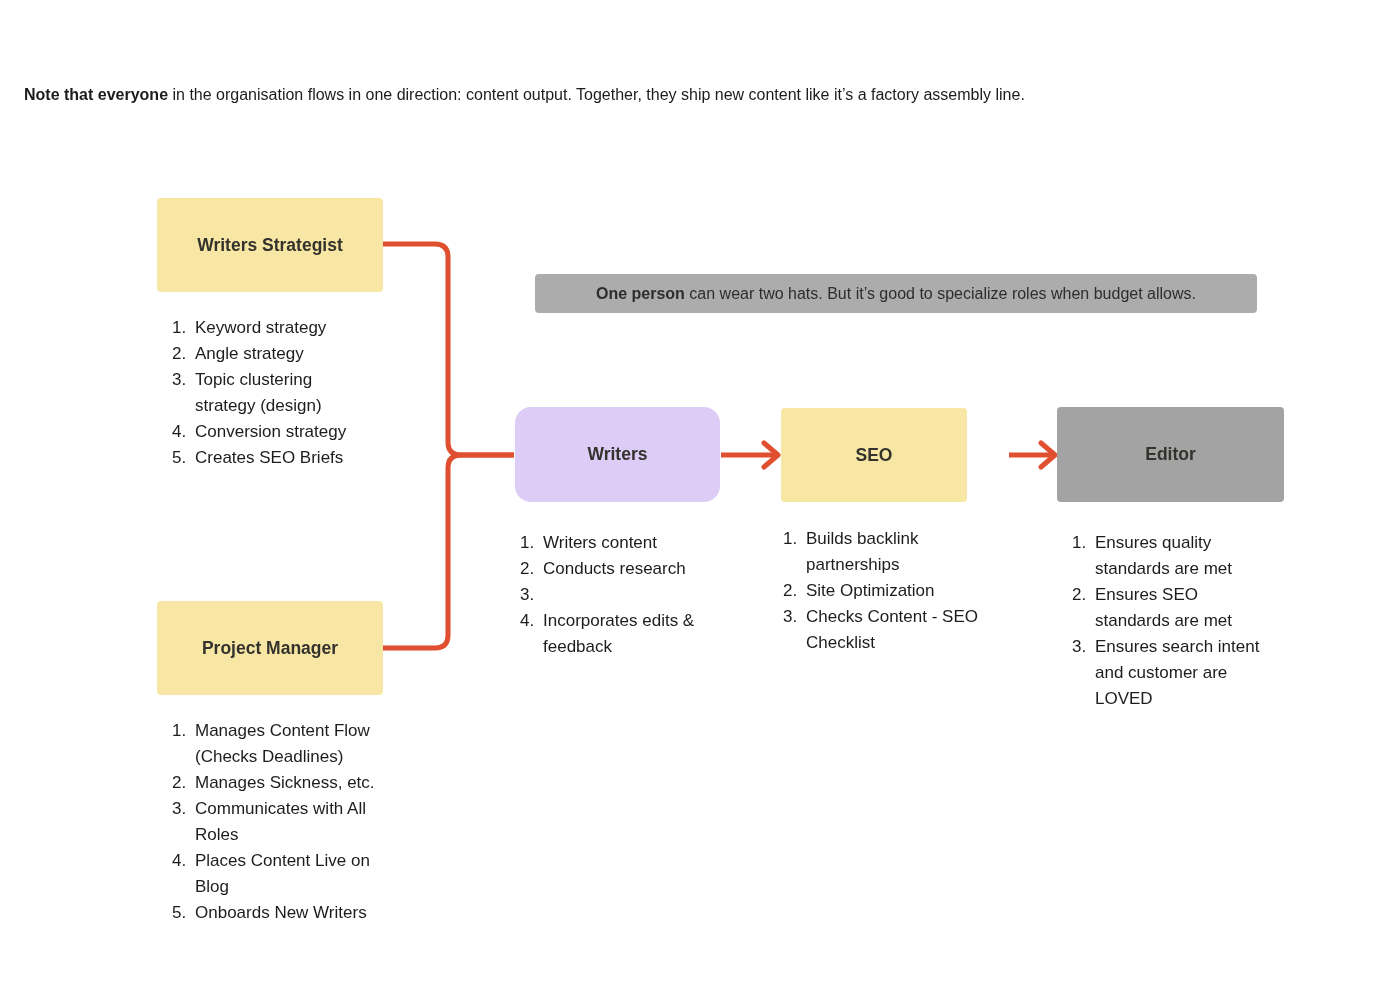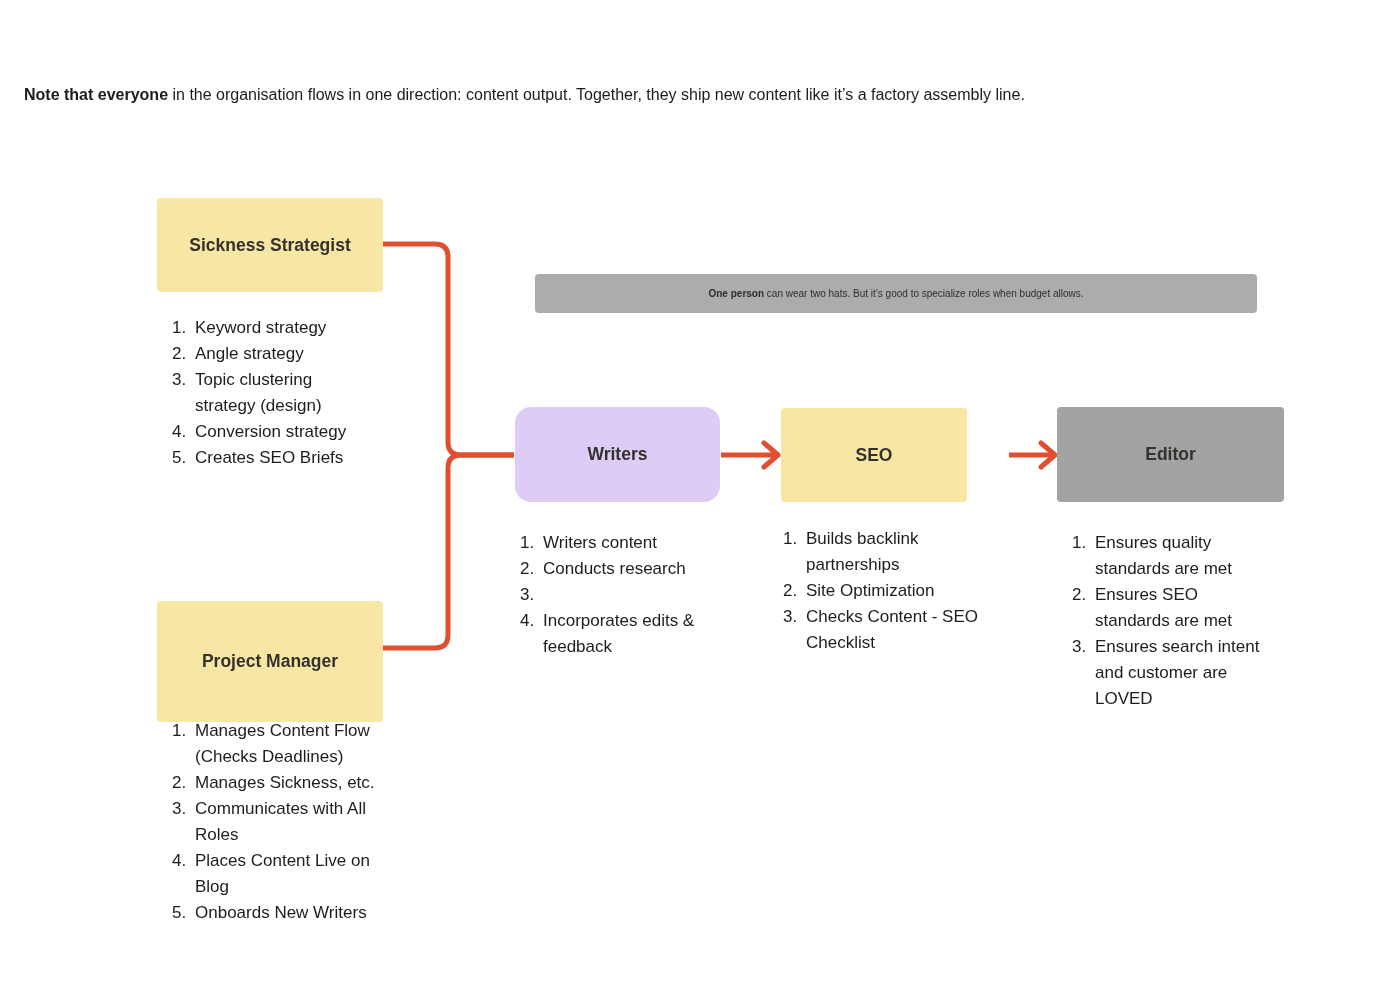--- a/index.html
+++ b/index.html
@@ -48,36 +48,36 @@
     display: flex;
     align-items: center;
     justify-content: center;
     border-radius: 4px;
     font-size: 17.5px;
     font-weight: 700;
     color: #33322d;
     text-align: center;
   }
   #node-cs      { left: 157px; top: 198px; width: 226px; height: 94px; }
-  #node-pm      { left: 157px; top: 601px; width: 226px; height: 121px; }
+  #node-pm      { left: 157px; top: 601px; width: 226px; height: 94px; }
   #node-writers { left: 515px; top: 407px; width: 205px; height: 95px; }
   #node-seo     { left: 781px; top: 408px; width: 186px; height: 94px; }
   #node-editor  { left: 1057px; top: 407px; width: 227px; height: 95px; }
 
   .note-box {
     position: absolute;
     left: 535px;
     top: 274px;
     width: 722px;
     height: 39px;
     border-radius: 4px;
     display: flex;
     align-items: center;
     justify-content: center;
-    font-size: 10px;
+    font-size: 16px;
     color: #2d2d2d;
     white-space: nowrap;
   }
   .note-box b { font-weight: 700; }
 
   .duties {
     position: absolute;
     font-size: 17px;
     line-height: 26px;
     color: #1d1d1f;
@@ -103,21 +103,21 @@
   <svg class="wires" width="1382" height="1008" viewBox="0 0 1382 1008">
     <path class="wire" d="M 383 244 H 435 Q 448 244 448 257 V 442 Q 448 455 461 455 H 514" fill="none" stroke-width="5" stroke="#E04F2F"></path>
     <path class="wire" d="M 383 648 H 435 Q 448 648 448 635 V 468 Q 448 455 461 455 H 514" fill="none" stroke-width="5" stroke="#E04F2F"></path>
     <path class="wire" d="M 721 455 H 776" fill="none" stroke-width="5" stroke="#E04F2F"></path>
     <path class="wire" d="M 764 443 L 778 455 L 764 467" fill="none" stroke-width="5" stroke-linecap="round" stroke-linejoin="round" stroke="#E04F2F"></path>
     <path class="wire" d="M 1009 455 H 1052" fill="none" stroke-width="5" stroke="#E04F2F"></path>
     <path class="wire" d="M 1041 443 L 1055 455 L 1041 467" fill="none" stroke-width="5" stroke-linecap="round" stroke-linejoin="round" stroke="#E04F2F"></path>
   </svg>
 
   <div class="node" id="node-cs" style="background: rgb(248, 231, 164);">
-    <span>Sickness Strategist</span>
+    <span>Writers Strategist</span>
   </div>
   <div class="node" id="node-pm" style="background: rgb(248, 231, 164);">
     <span>Project Manager</span>
   </div>
   <div class="node" id="node-writers" style="background: rgb(221, 205, 246); border-radius: 16px;">
     <span>Writers</span>
   </div>
   <div class="node" id="node-seo" style="background: rgb(248, 231, 164);">
     <span>SEO</span>
   </div>

